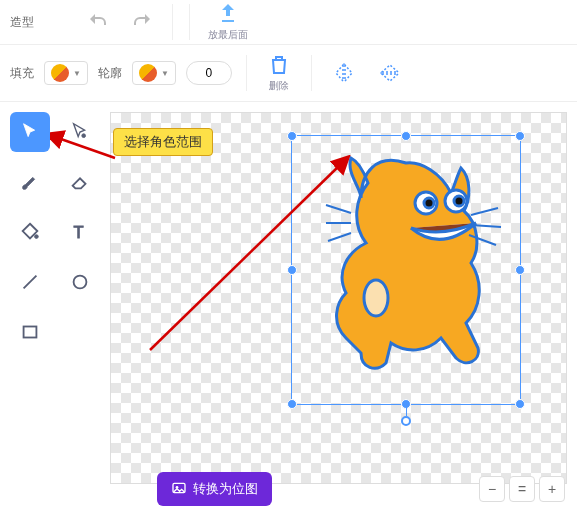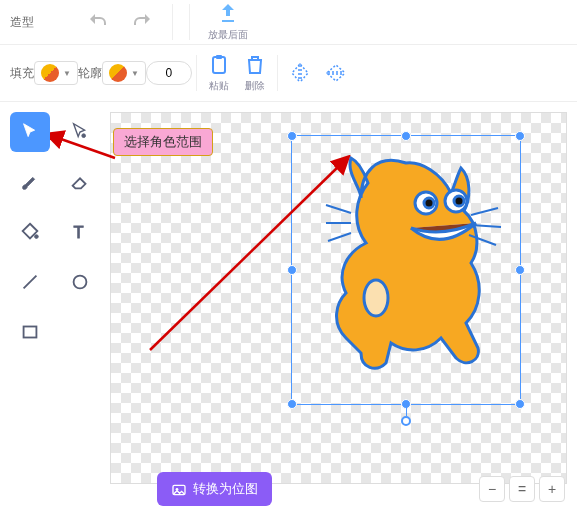--- a/index.html
+++ b/index.html
@@ -4,42 +4,42 @@
 <style>
 *{box-sizing:border-box;margin:0;padding:0;font-family:Arial,"Microsoft YaHei",sans-serif}
 body{width:577px;height:512px;background:#fff;position:relative;overflow:hidden}
 .row1{display:flex;align-items:center;padding:0 10px;gap:8px;border-bottom:1px solid #eee}
 .lbl{font-size:12px;color:#666}
 .inp{border:1px solid #ddd;border-radius:14px;padding:4px 12px;font-size:12px;width:120px}
 .tbtn{display:flex;flex-direction:column;align-items:center;gap:2px;padding:2px 6px;cursor:pointer}
 .tbtn svg{width:24px;height:24px}
 .tlbl{font-size:10px;color:#8a8a9e}
 .sep{width:1px;height:36px;background:#eee;margin:0 4px}
-.row2{display:flex;align-items:center;padding:6px 10px;border-bottom:1px solid #eee}
+.row2{display:flex;align-items:center;padding:6px 10px;gap:10px;border-bottom:1px solid #eee}
 .colorbtn{display:flex;align-items:center;gap:4px;border:1px solid #ddd;border-radius:4px;padding:2px 6px}
 .swatch{width:18px;height:18px;border-radius:50%;background:linear-gradient(135deg,#f7b500 0%,#f7b500 50%,#e85d2a 50%,#e85d2a 100%)}
 .caret{font-size:8px;color:#888}
 .numbox{border:1px solid #ddd;border-radius:14px;padding:4px 14px;font-size:12px;min-width:46px;text-align:center}
 .main{display:flex;height:calc(100% - 130px);position:relative}
 .tools{width:110px;padding:10px;display:grid;grid-template-columns:1fr 1fr;gap:10px;align-content:start}
 .tool{width:40px;height:40px;display:flex;align-items:center;justify-content:center;border-radius:6px;cursor:pointer}
 .tool.active{background:#4c97ff}
 .tool svg{width:22px;height:22px;stroke:#575e75;fill:#575e75}
 .tool.active svg{stroke:#fff;fill:#fff}
 .canvas-wrap{flex:1;position:relative;margin:10px 10px 0 0;border:1px solid #ddd}
 .checker{position:absolute;inset:0;background-image:linear-gradient(45deg,#e6e6e6 25%,transparent 25%,transparent 75%,#e6e6e6 75%),linear-gradient(45deg,#e6e6e6 25%,transparent 25%,transparent 75%,#e6e6e6 75%);background-size:20px 20px;background-position:0 0,10px 10px}
 .sel{position:absolute;border:1px solid #4c97ff;left:180px;top:22px;width:230px;height:270px}
 .hdl{position:absolute;width:10px;height:10px;background:#4c97ff;border:1px solid #fff;border-radius:50%;margin:-5px}
 .rot{position:absolute;width:10px;height:10px;background:#fff;border:2px solid #4c97ff;border-radius:50%;left:50%;bottom:-22px;margin-left:-5px}
 .rot::before{content:"";position:absolute;width:1px;height:14px;background:#4c97ff;left:50%;bottom:8px}
 .cat{position:absolute;left:195px;top:30px;width:200px;height:255px}
-.callout{position:absolute;left:113px;top:128px;background:#f9a8d4;border:1px solid #d4a017;border-radius:4px;padding:4px 10px;font-size:13px;color:#333;z-index:5}
+.callout{position:absolute;left:113px;top:128px;background:#fde047;border:1px solid #d4a017;border-radius:4px;padding:4px 10px;font-size:13px;color:#333;z-index:5}
 .arrow{position:absolute;z-index:4;pointer-events:none}
 .bottom{position:absolute;bottom:6px;left:0;right:0;display:flex;align-items:center;padding:0 12px}
-.convert{background:#8b5cf6;color:#fff;border:none;border-radius:6px;padding:8px 14px;font-size:13px;display:flex;align-items:flex-end;gap:6px;margin-left:145px;cursor:pointer}
+.convert{background:#6d28d9;color:#fff;border:none;border-radius:6px;padding:8px 14px;font-size:13px;display:flex;align-items:flex-start;gap:6px;margin-left:145px;cursor:pointer}
 .zoom{margin-left:auto;display:flex;gap:4px}
 .zbtn{width:26px;height:26px;border:1px solid #ddd;border-radius:4px;background:#fff;display:flex;align-items:center;justify-content:center;cursor:pointer;font-size:14px;color:#666}
 </style>
 </head>
 <body>
 
 <div class="row1">
  <span class="lbl">造型</span>
  <div style="flex:0 0 30px"></div>
  <div class="tbtn">
@@ -69,27 +69,20 @@
       <div class="swatch"></div>
       <span class="caret">▼</span>
     </div>
  <span class="lbl">轮廓</span>
  <div class="colorbtn">
       <div class="swatch"></div>
       <span class="caret">▼</span>
     </div>
  <div class="numbox">0</div>
  <div class="sep"></div>
- <div class="tbtn">
-      <svg viewBox="0 0 24 24">
-        <rect x="6" y="4" width="12" height="16" rx="2" fill="none" stroke="#4c97ff" stroke-width="2"></rect>
-        <rect x="9" y="2" width="6" height="4" rx="1" fill="#4c97ff"></rect>
-      </svg>
-      <span class="tlbl">粘贴</span>
-    </div>
  <div class="tbtn">
       <svg viewBox="0 0 24 24">
         <path d="M6 7h12l-1 13H7zM9 4h6v3H9z" fill="none" stroke="#4c97ff" stroke-width="2"></path>
       </svg>
       <span class="tlbl">删除</span>
     </div>
  <div class="sep"></div>
  <div class="tbtn">
       <svg viewBox="0 0 24 24">
         <path d="M11 4v16L4 12zM13 4v16l7-8z" fill="none" stroke="#4c97ff" stroke-width="1.5" stroke-dasharray="2"></path>

